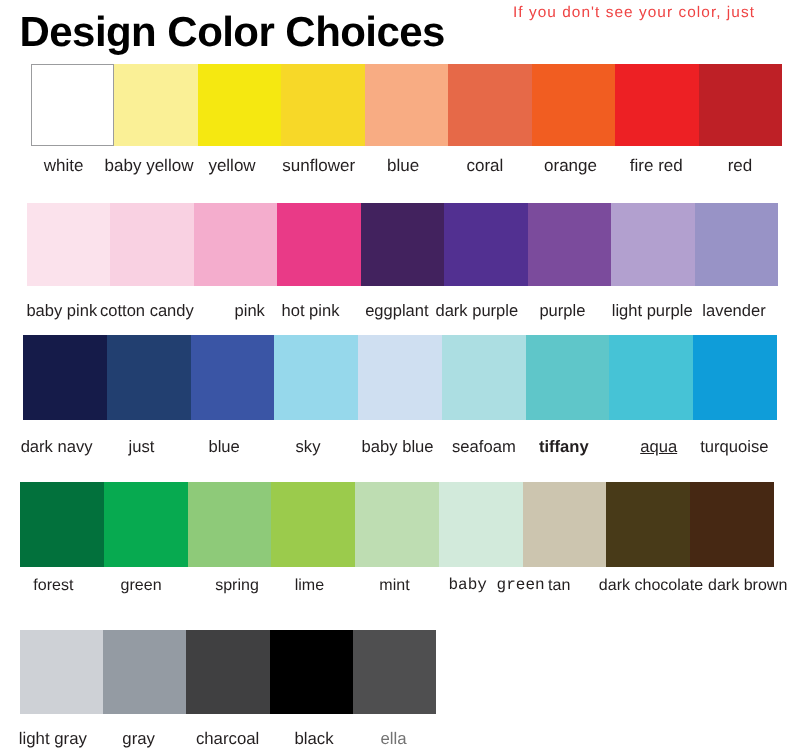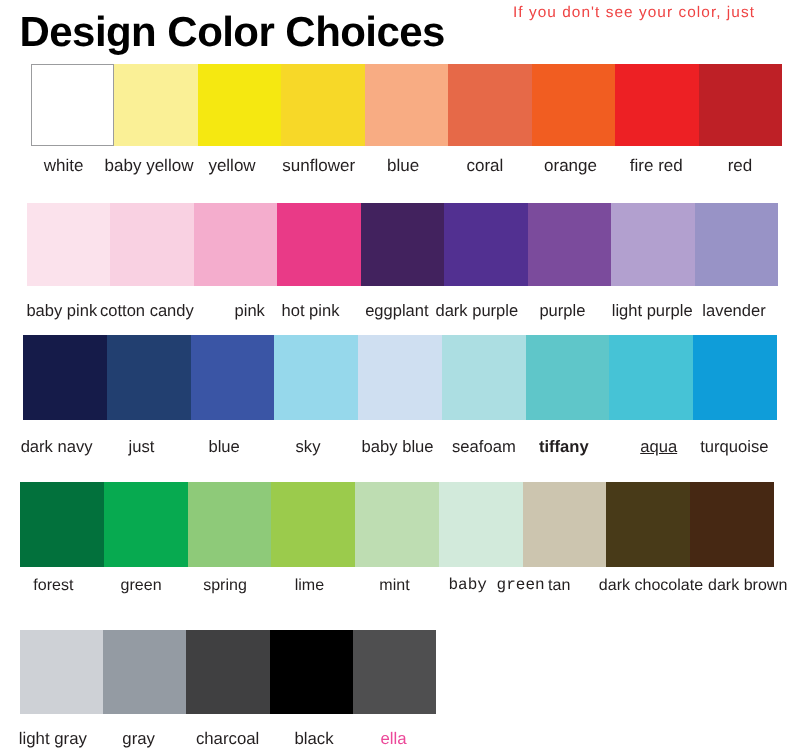--- a/index.html
+++ b/index.html
@@ -33,21 +33,21 @@
   .swatches{position:absolute;display:flex;filter:blur(0.35px);}
   .sw{height:100%;}
   .sw.outline{box-sizing:border-box;border:1px solid #9b9c9e;}
   .labels{position:absolute;}
   .lbl{
     text-align:center;
     font-family:"Liberation Sans", sans-serif;
     color:#231f20;
     white-space:nowrap;overflow:visible;
   }
-  .lbl.watermark{color:#ec4899;}
+  .lbl.watermark{color:#737373;}
 </style>
 </head>
 <body>
 
 <div class="page">
 
   <div class="title">Design Color Choices</div>
 
   <div class="note">
     <span>If you don't see your color, just</span>
@@ -127,21 +127,21 @@
         <div class="sw" style="width: 83.7778px; background: rgb(155, 203, 76);"></div>
         <div class="sw" style="width: 83.7778px; background: rgb(190, 221, 178);"></div>
         <div class="sw" style="width: 83.7778px; background: rgb(210, 234, 219);"></div>
         <div class="sw" style="width: 83.7778px; background: rgb(204, 197, 175);"></div>
         <div class="sw" style="width: 83.7778px; background: rgb(72, 58, 24);"></div>
         <div class="sw" style="width: 83.7778px; background: rgb(70, 40, 19);"></div>
       </div>
       <div class="labels" style="left: 0px; top: 575.907px; width: 794px; font-size: 16.05px; line-height: 18px;">
         <div class="lbl" style="position: absolute; left: 0px; width: 200px; margin-left: -46.6px;">forest</div>
         <div class="lbl" style="position: absolute; left: 0px; width: 200px; margin-left: 41.1px;">green</div>
-        <div class="lbl" style="position: absolute; left: 4px; width: 200px; margin-left: 121px; text-align: center;">spring</div>
+        <div class="lbl" style="position: absolute; left: 16px; width: 200px; margin-left: 121px; text-align: center;">spring</div>
         <div class="lbl" style="position: absolute; left: 0px; width: 200px; margin-left: 209.4px;">lime</div>
         <div class="lbl" style="position: absolute; left: 0px; width: 200px; margin-left: 294.5px;">mint</div>
         <div class="lbl" style="position: absolute; left: 12px; width: 200px; margin-left: 384.6px; font-family: Liberation Mono, monospace;">baby green</div>
         <div class="lbl" style="position: absolute; left: 0px; width: 200px; margin-left: 459.2px;">tan</div>
         <div class="lbl" style="position: absolute; left: 0px; width: 200px; margin-left: 551px;">dark chocolate</div>
         <div class="lbl" style="position: absolute; left: 0px; width: 200px; margin-left: 647.7px;">dark brown</div>
       </div>
       <div class="swatches" style="left: 20px; top: 630px; width: 416px; height: 84px;">
         <div class="sw" style="width: 83.2px; background: rgb(206, 209, 214);"></div>
         <div class="sw" style="width: 83.2px; background: rgb(148, 155, 163);"></div>

